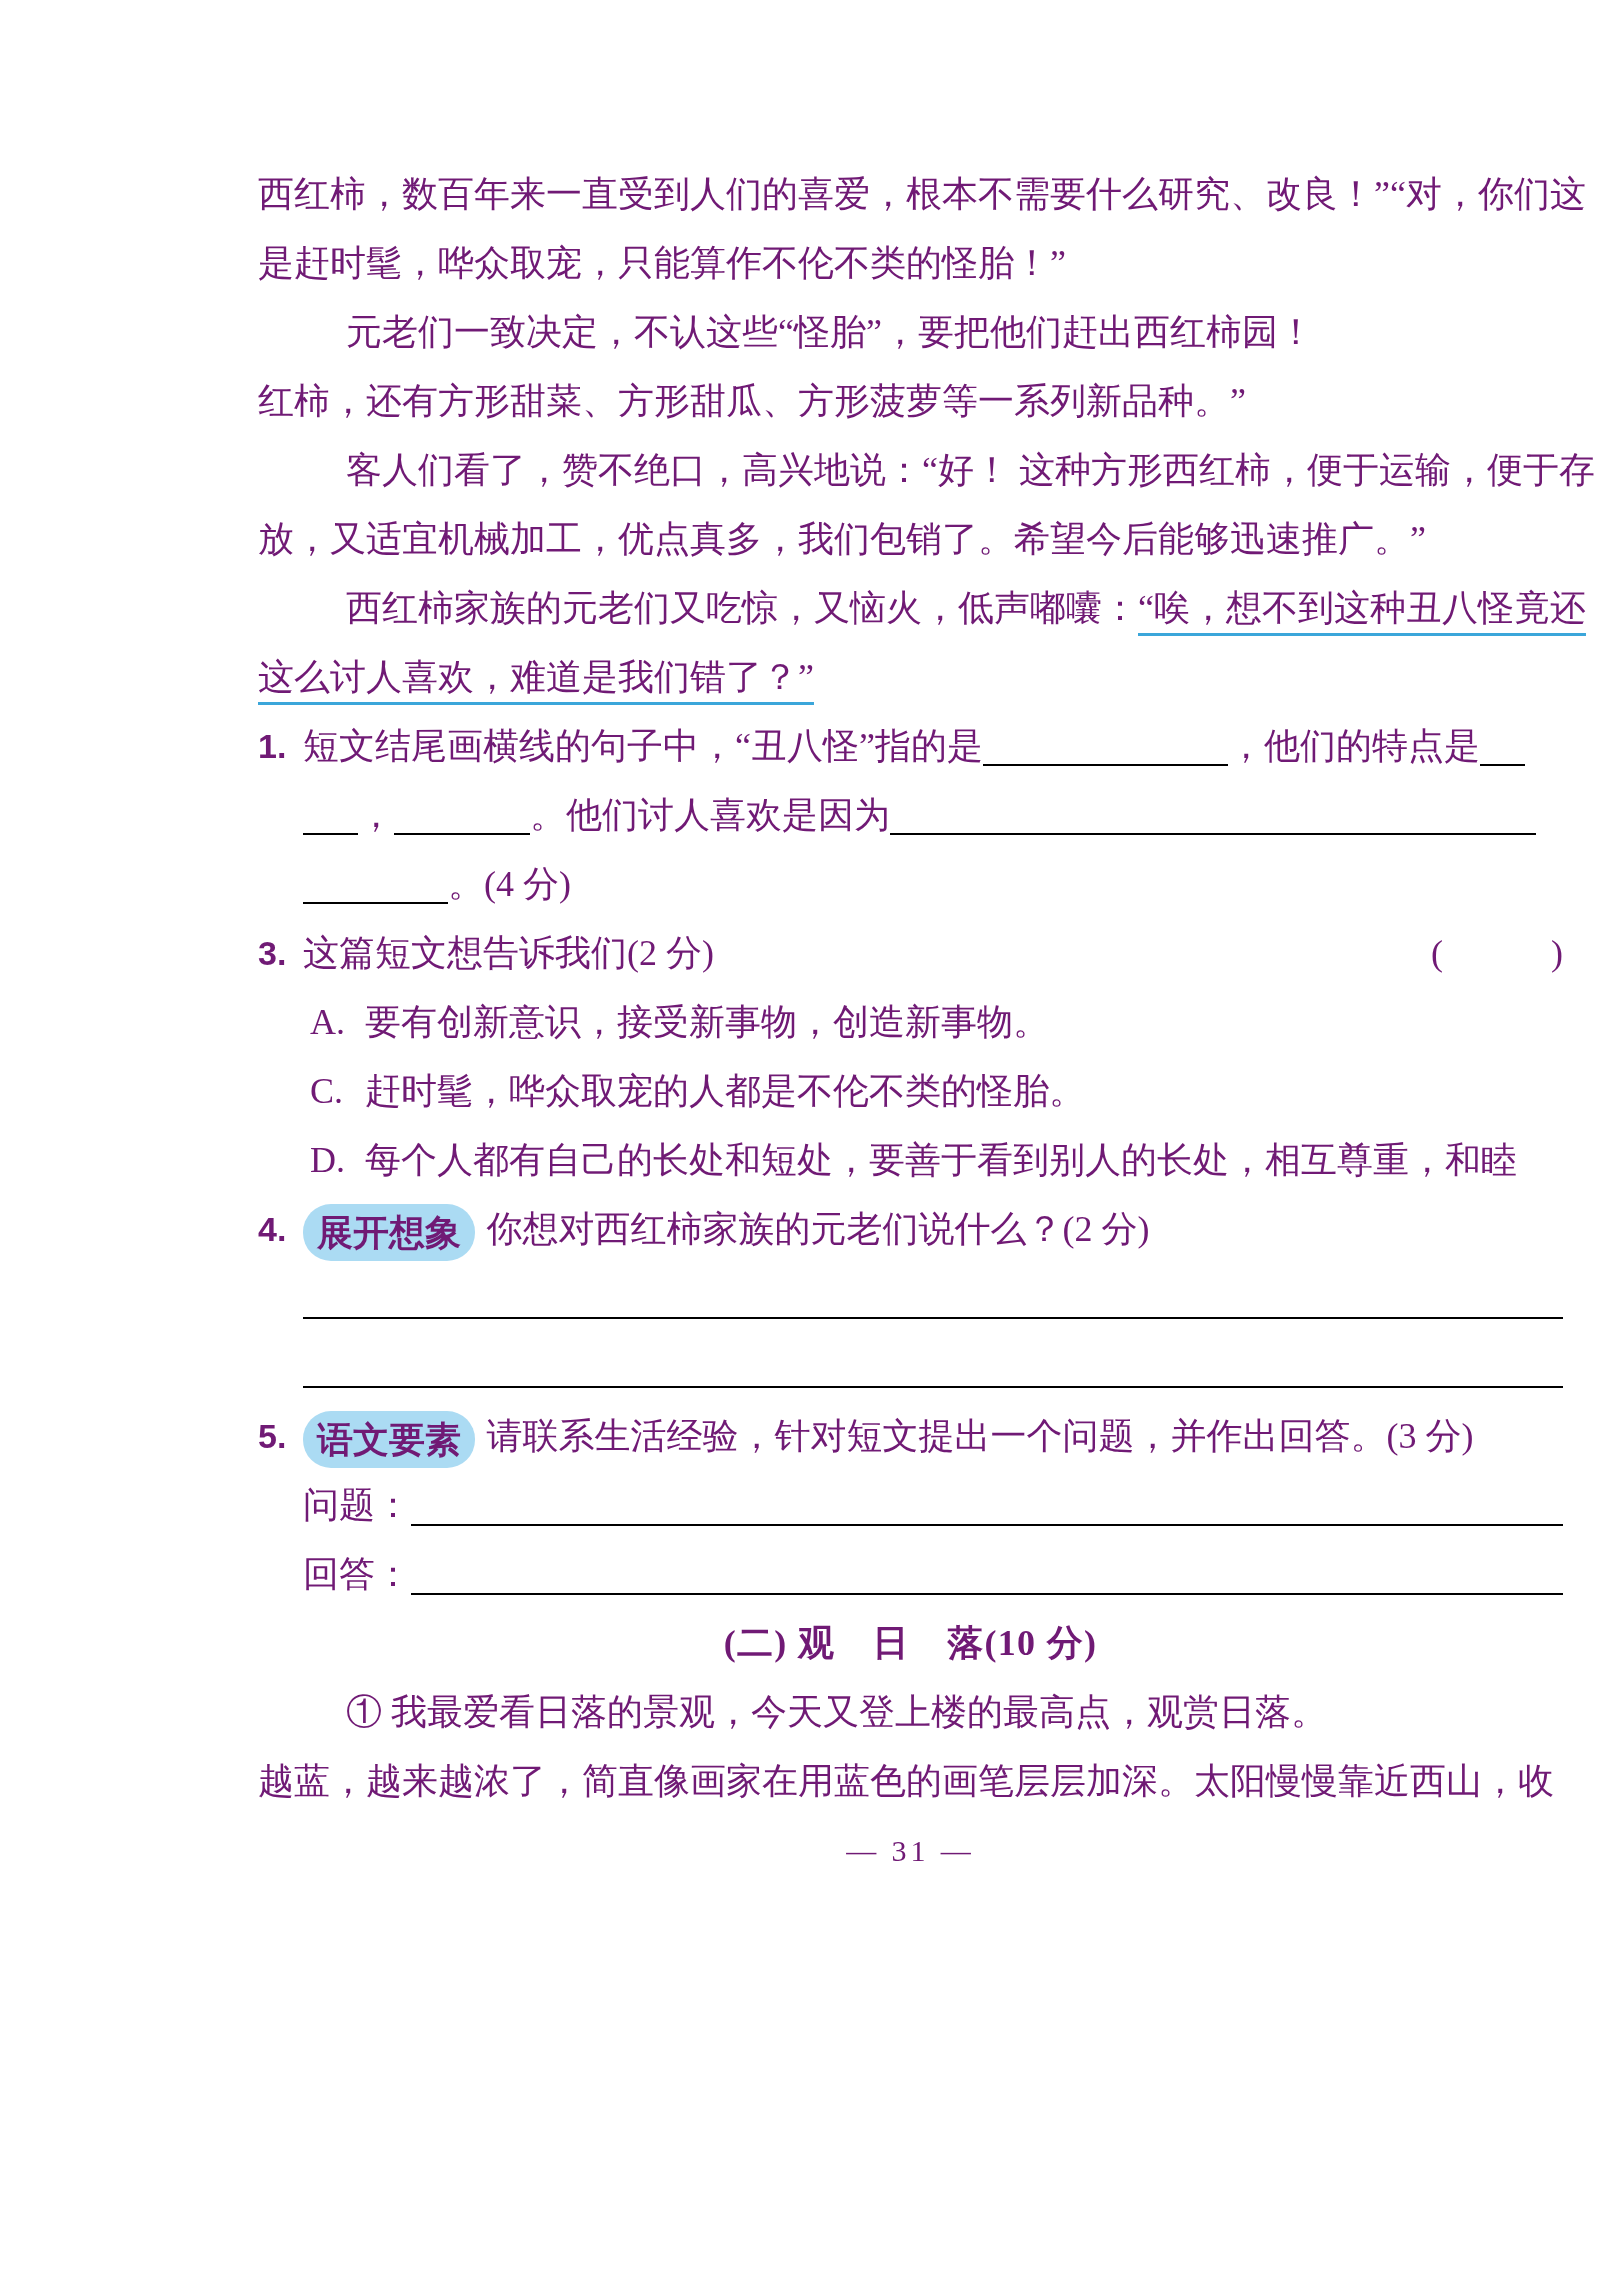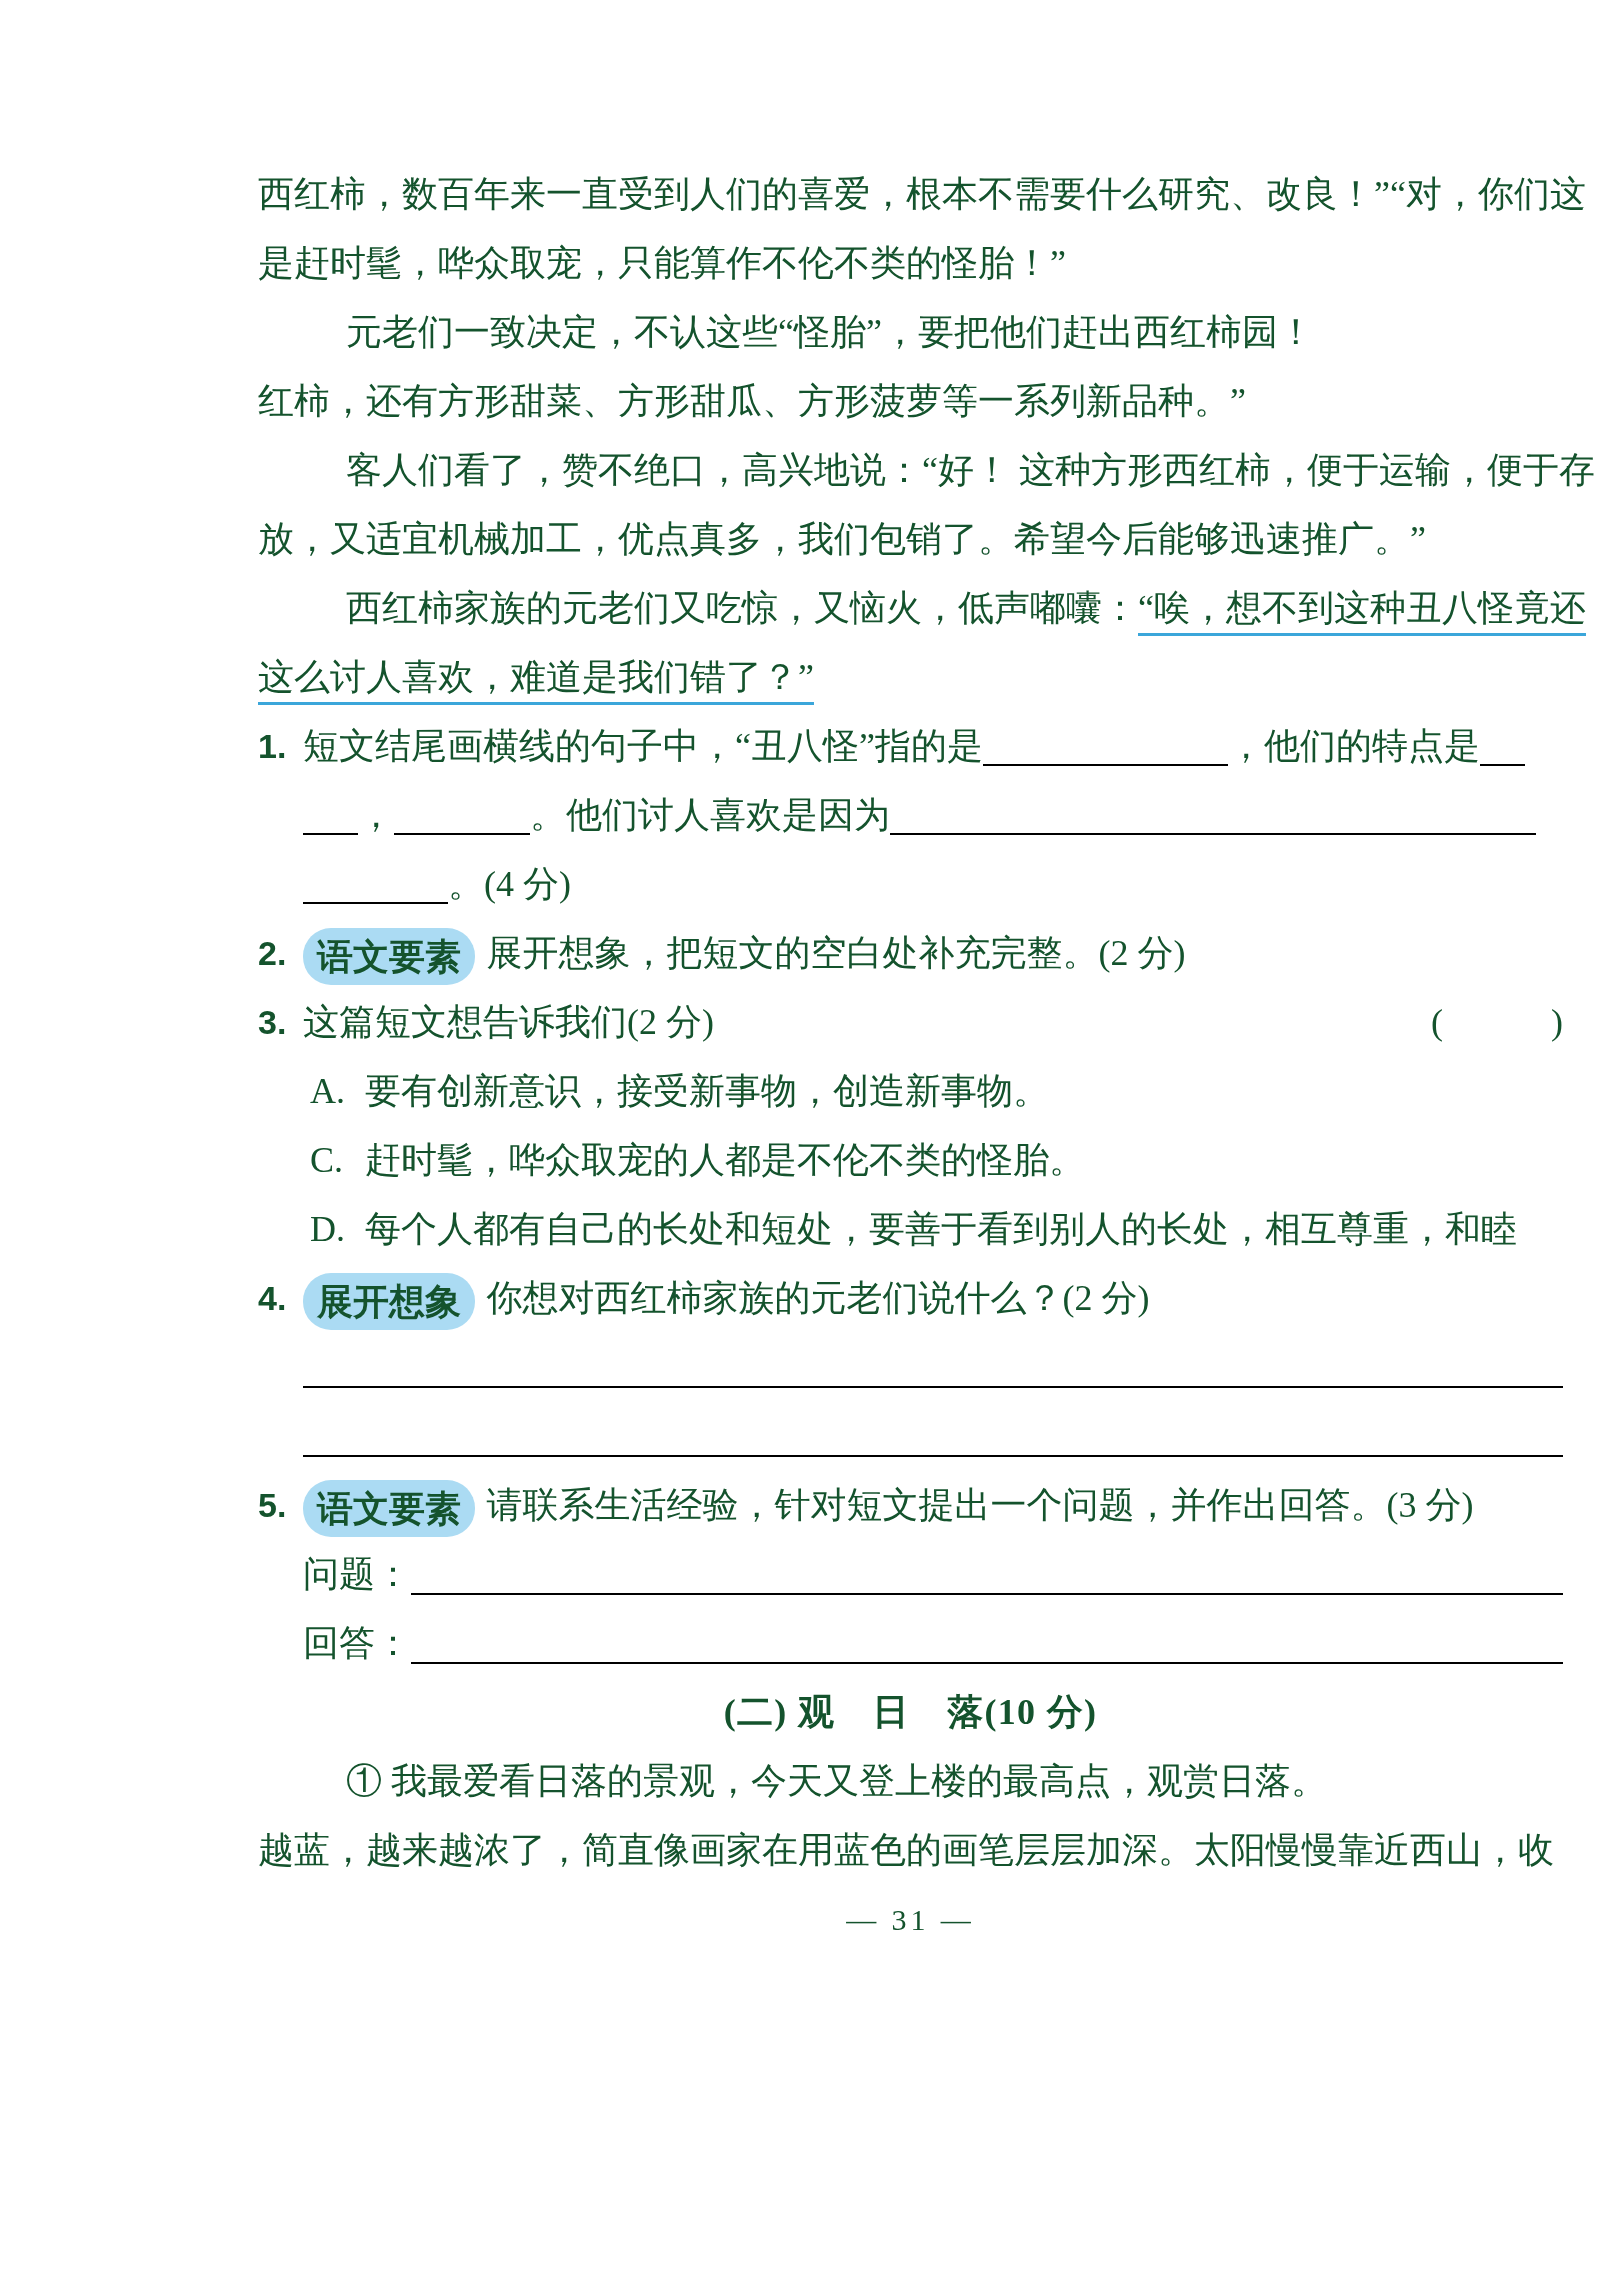--- a/index.html
+++ b/index.html
@@ -1,21 +1,21 @@
 <!DOCTYPE html>
 <html style="--accent: #3ba6da; --badge-bg: #abdbf3;font-size:10.3px"><head>
 <meta charset="utf-8">
 <style>
   html,body{margin:0;padding:0;background:#ffffff;}
   .page{
     position:relative;
     width:1609px;height:2295px;
     background:#ffffff;
     font-family:"Liberation Serif", serif;
-    font-size:36px;color:#14532d;
+    font-size:36px;color:#701a75;
     overflow:hidden;
   }
   .content{padding:160px 46px 0 258px;}
   .line{height:69px;line-height:69px;white-space:nowrap;}
   .flex{display:flex;align-items:stretch;}
   .indent{padding-left:88px;}
   .qcont{padding-left:45px;}
   .opt{padding-left:52px;}
   .optcont{padding-left:107px;}
   .center{text-align:center;font-weight:bold;letter-spacing:1.3px;}
@@ -56,21 +56,20 @@
       <div class="line"><span>是赶时髦，哗众取宠，只能算作不伦不类的怪胎！”</span></div>
       <div class="line indent"><span>元老们一致决定，不认这些“怪胎”，要把他们赶出西红柿园！</span></div>
       <div class="line"><span>红柿，还有方形甜菜、方形甜瓜、方形菠萝等一系列新品种。”</span></div>
       <div class="line indent"><span>客人们看了，赞不绝口，高兴地说：“好！ 这种方形西红柿，便于运输，便于存</span></div>
       <div class="line"><span>放，又适宜机械加工，优点真多，我们包销了。希望今后能够迅速推广。”</span></div>
       <div class="line indent"><span>西红柿家族的元老们又吃惊，又恼火，低声嘟囔：</span><span class="ublue">“唉，想不到这种丑八怪竟还</span></div>
       <div class="line"><span class="ublue">这么讨人喜欢，难道是我们错了？”</span></div>
       <div class="line"><span class="num">1.</span><span>短文结尾画横线的句子中，“丑八怪”指的是</span><span class="blank" style="width: 245px;"></span><span>，他们的特点是</span><span class="blank" style="width: 45px;"></span></div>
       <div class="line qcont"><span class="blank" style="width: 55px;"></span><span>，</span><span class="blank" style="width: 136px;"></span><span>。他们讨人喜欢是因为</span><span class="blank" style="width: 646px;"></span></div>
       <div class="line qcont"><span class="blank" style="width: 145px;"></span><span>。(4 分)</span></div>
-      <div class="line"><span class="num">2.</span><span class="badge">语文要素</span><span>展开想象，把短文的空白处补充完整。(2 分)</span></div>
       <div class="line flex">
         <span class="num">3.</span>
         <span>这篇短文想告诉我们(2 分)</span>
         <span class="sp"></span>
         <span>(　　　)</span>
       </div>
       <div class="line opt"><span class="letter">A.</span><span>要有创新意识，接受新事物，创造新事物。</span></div>
       <div class="line opt"><span class="letter">C.</span><span>赶时髦，哗众取宠的人都是不伦不类的怪胎。</span></div>
       <div class="line opt"><span class="letter">D.</span><span>每个人都有自己的长处和短处，要善于看到别人的长处，相互尊重，和睦</span></div>
       <div class="line"><span class="num">4.</span><span class="badge">展开想象</span><span>你想对西红柿家族的元老们说什么？(2 分)</span></div>

